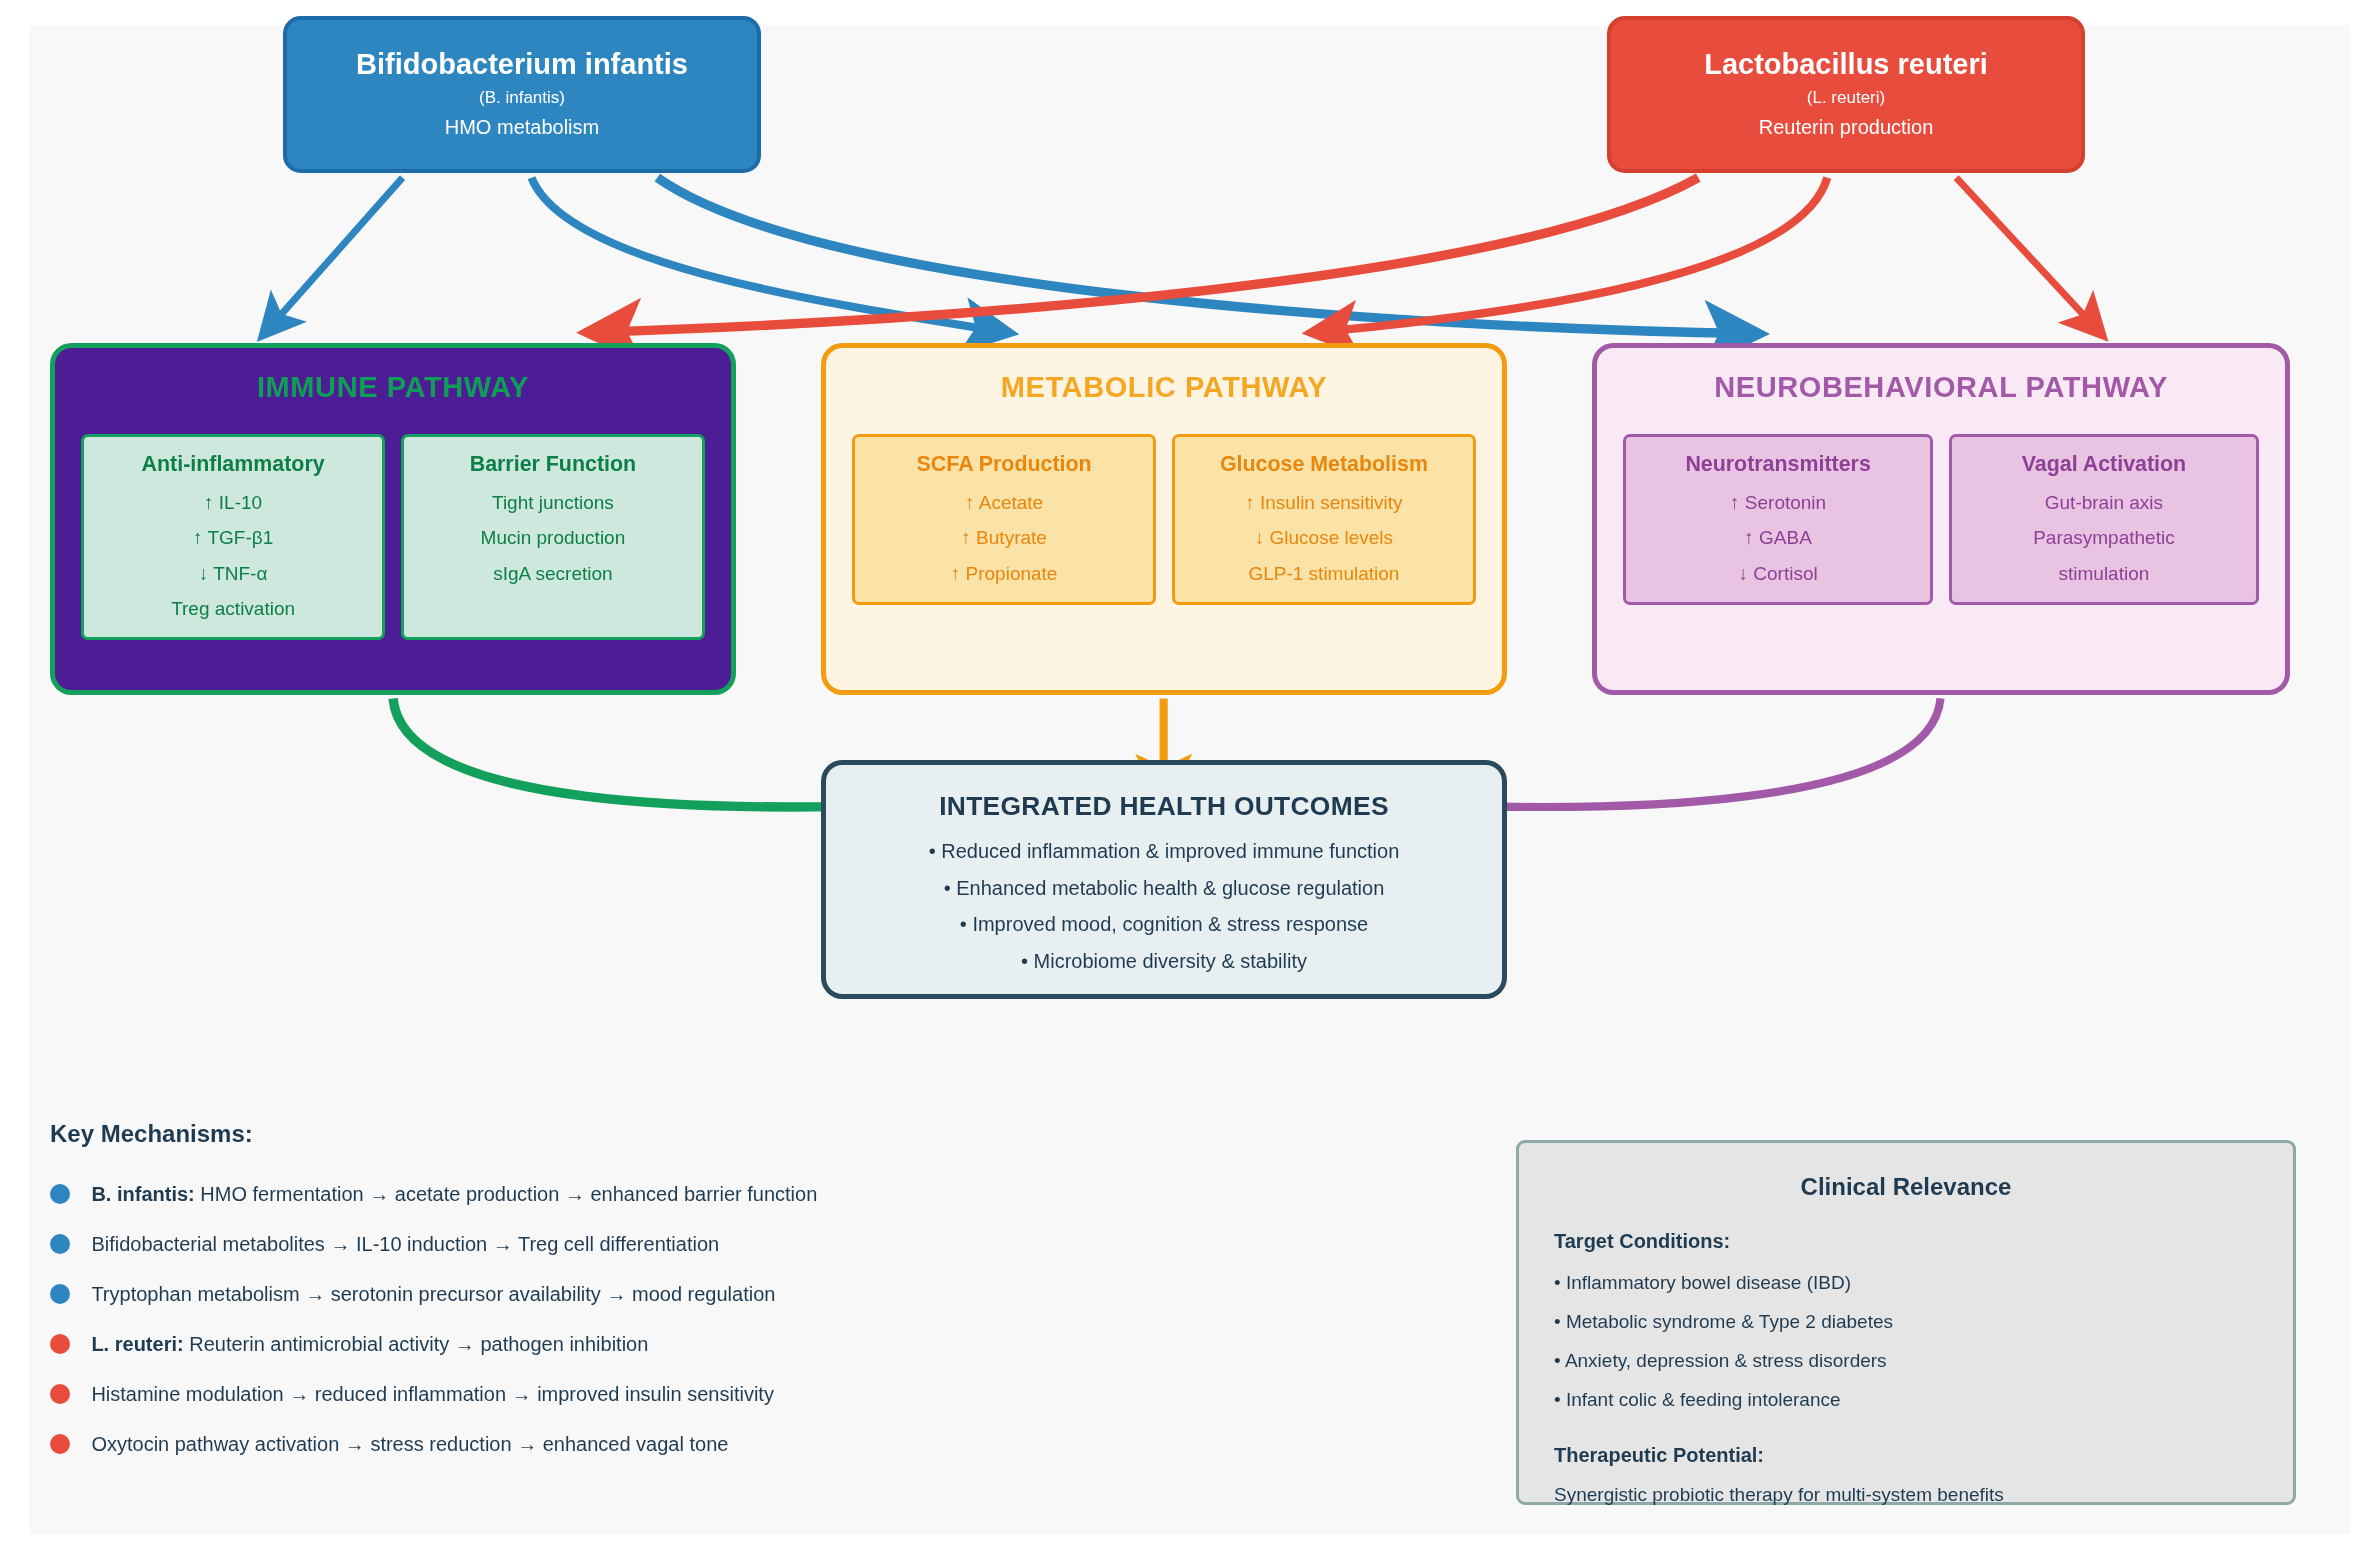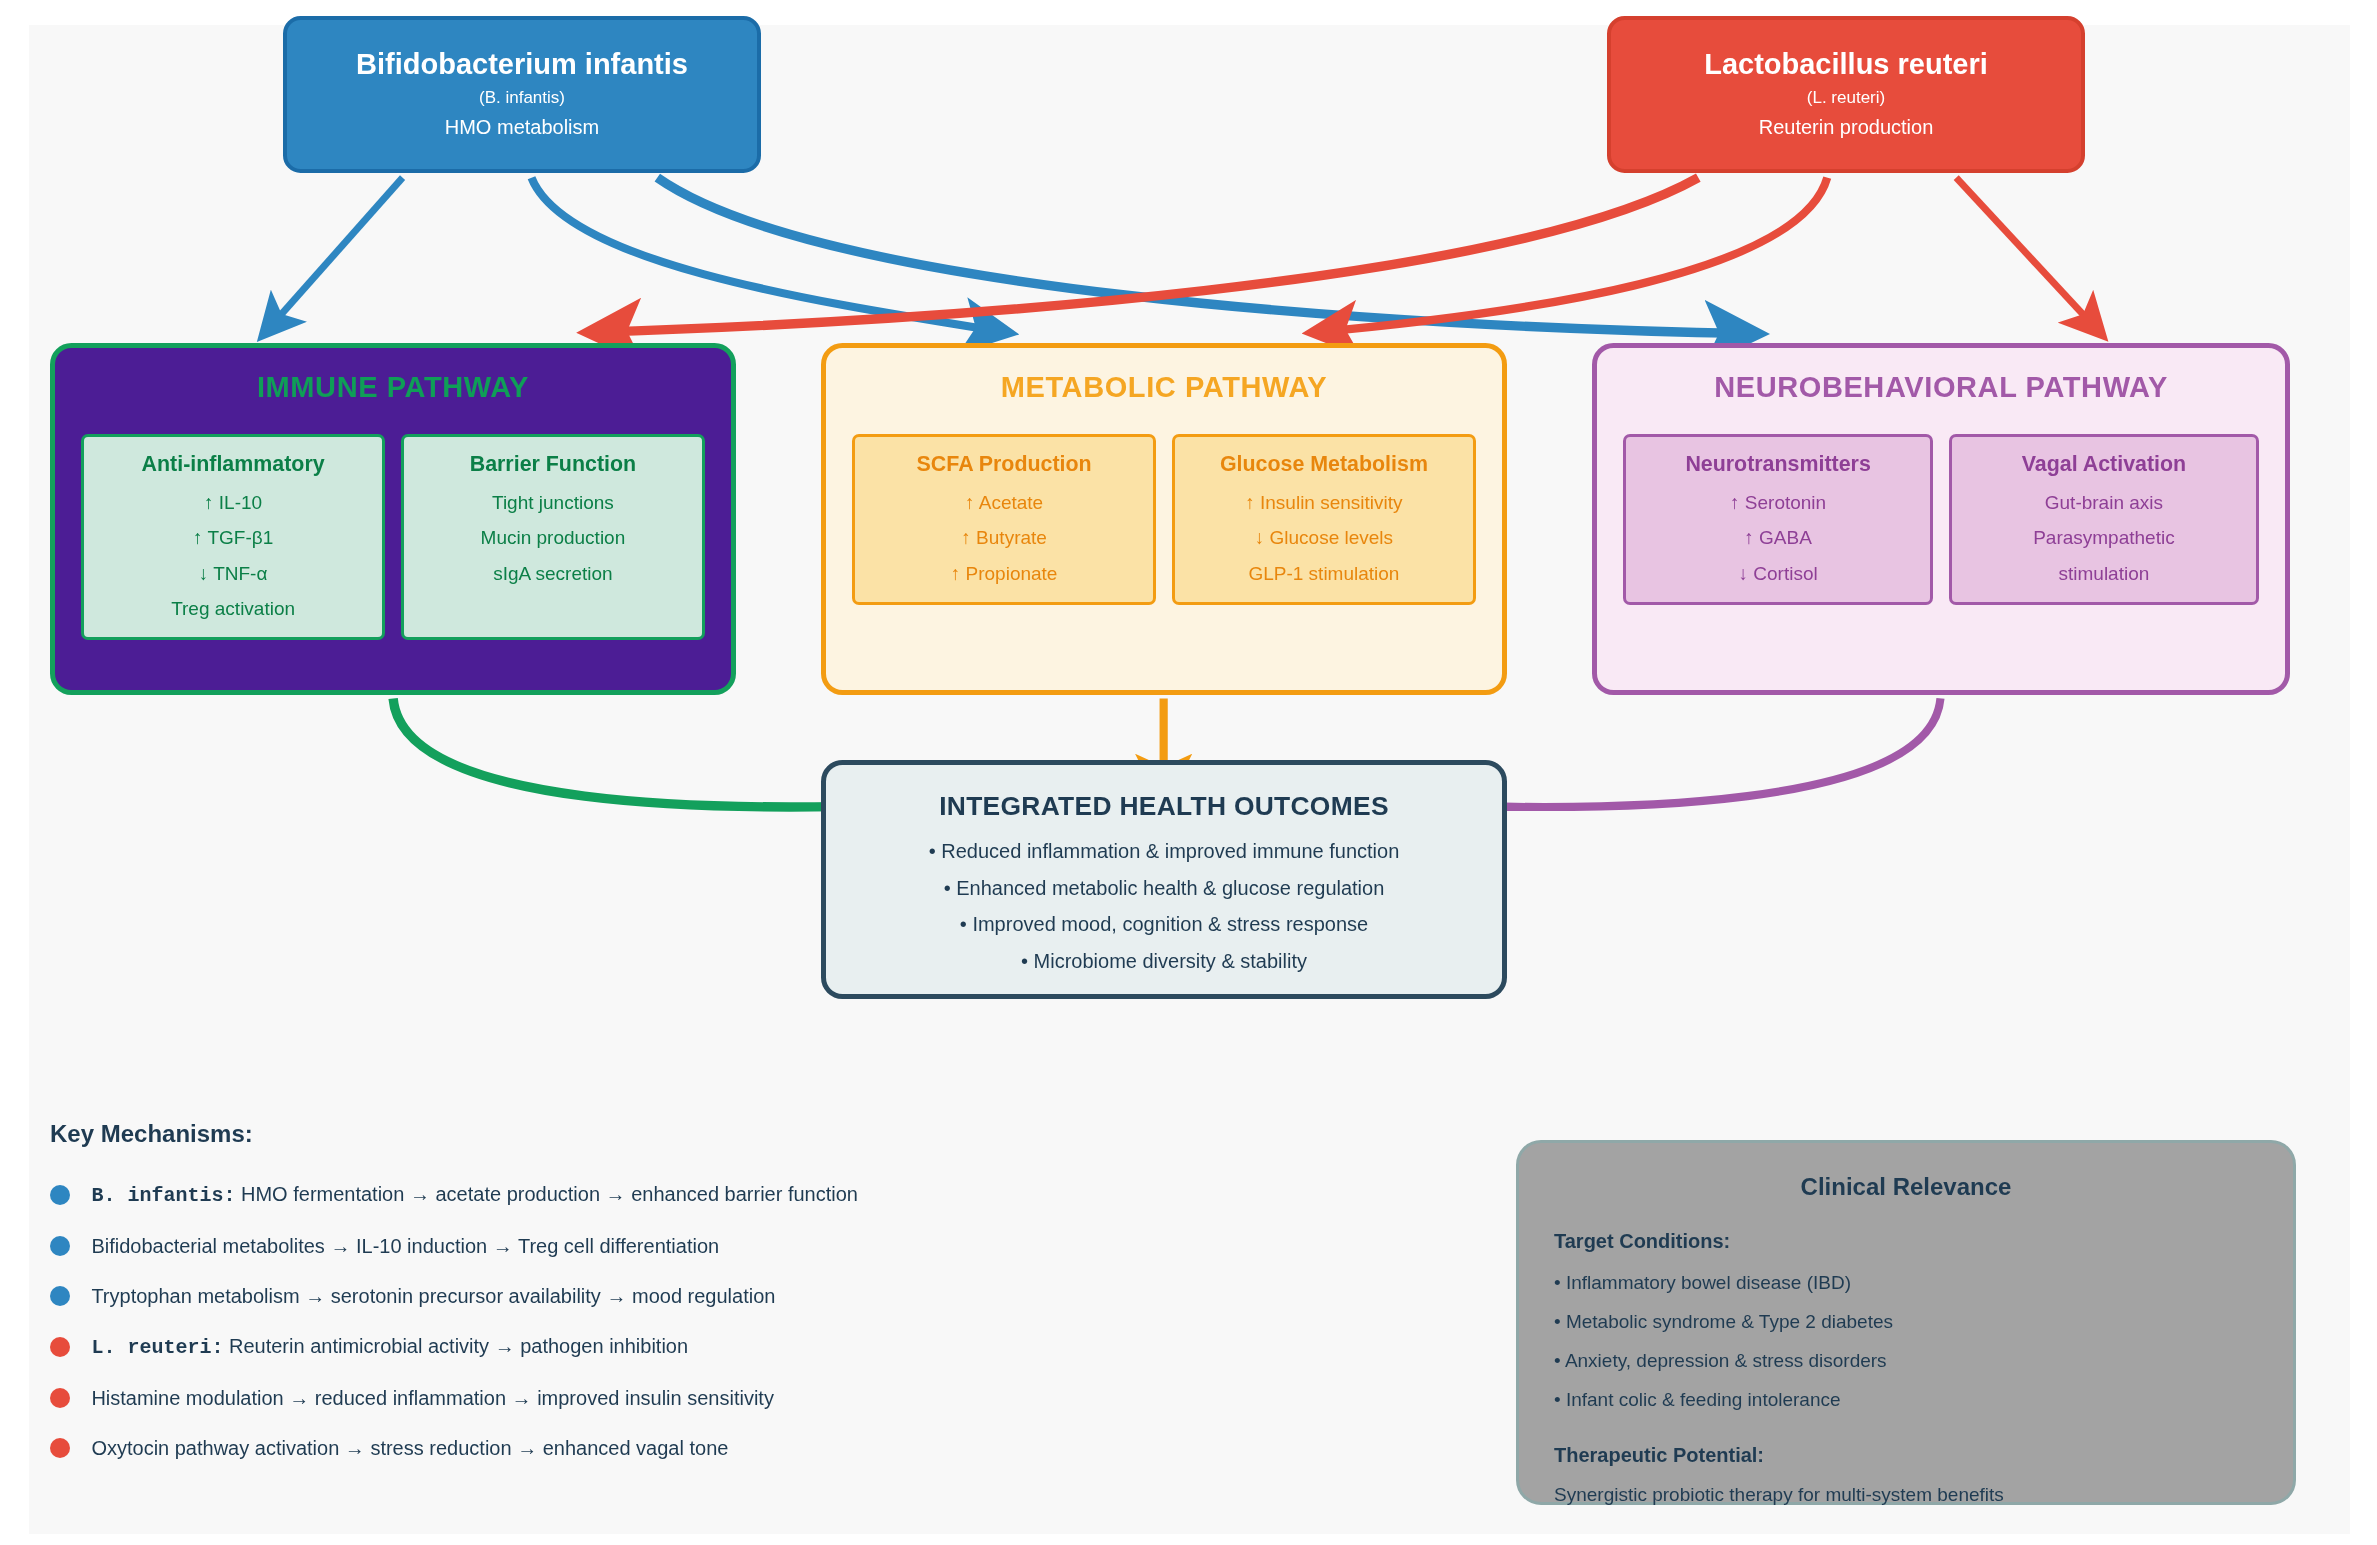--- a/index.html
+++ b/index.html
@@ -47,24 +47,24 @@
 
   
   #keymech{position:absolute;left:50px;top:1120px;width:1070px;}
   #keymech .kmtitle{font-size:24px;font-weight:bold;color:#1f3b52;margin-bottom:36px;}
   .kmrow{display:flex;align-items:center;margin-bottom:30px;}
   .kmrow.gap{margin-top:29px;}
   .kmdot{width:20px;height:20px;border-radius:50%;flex:0 0 auto;margin-right:21.4px;}
   .kmdot.blue{background:#2e86c1;}
   .kmdot.red{background:#e74c3c;}
   .kmtext{font-size:20px;color:#1f3b52;line-height:1.0;white-space:nowrap;}
-  .kmtext b{font-weight:bold;font-family:Liberation Mono, monospace;}
-
-  
-  #clinical{left:1516px;top:1140px;width:780px;height:365px;background:#a3a3a3;border:3.1px solid #8fa8a8;border-radius:25px;}
+  .kmtext b{font-weight:bold;}
+
+  
+  #clinical{left:1516px;top:1140px;width:780px;height:365px;background:#e5e5e5;border:3.1px solid #8fa8a8;border-radius:9px;}
   #clinical .ctitle{text-align:center;font-size:24px;font-weight:bold;color:#1f3b52;margin-top:30px;}
   #clinical .chead{font-size:20px;font-weight:bold;color:#1f3b52;margin:29px 0 0 35px;}
   #clinical .citem{font-size:19px;color:#1f3b52;margin:20px 0 0 35px;line-height:1.0;}
   #clinical .cnote{font-size:19px;color:#1f3b52;margin:17.6px 0 0 35px;line-height:1.0;}
   #clinical .chead.second{margin-top:35px;}
 
   #links{position:absolute;left:0;top:0;width:2377px;height:1546px;pointer-events:none;}
 </style>
 </head>
 <body>

